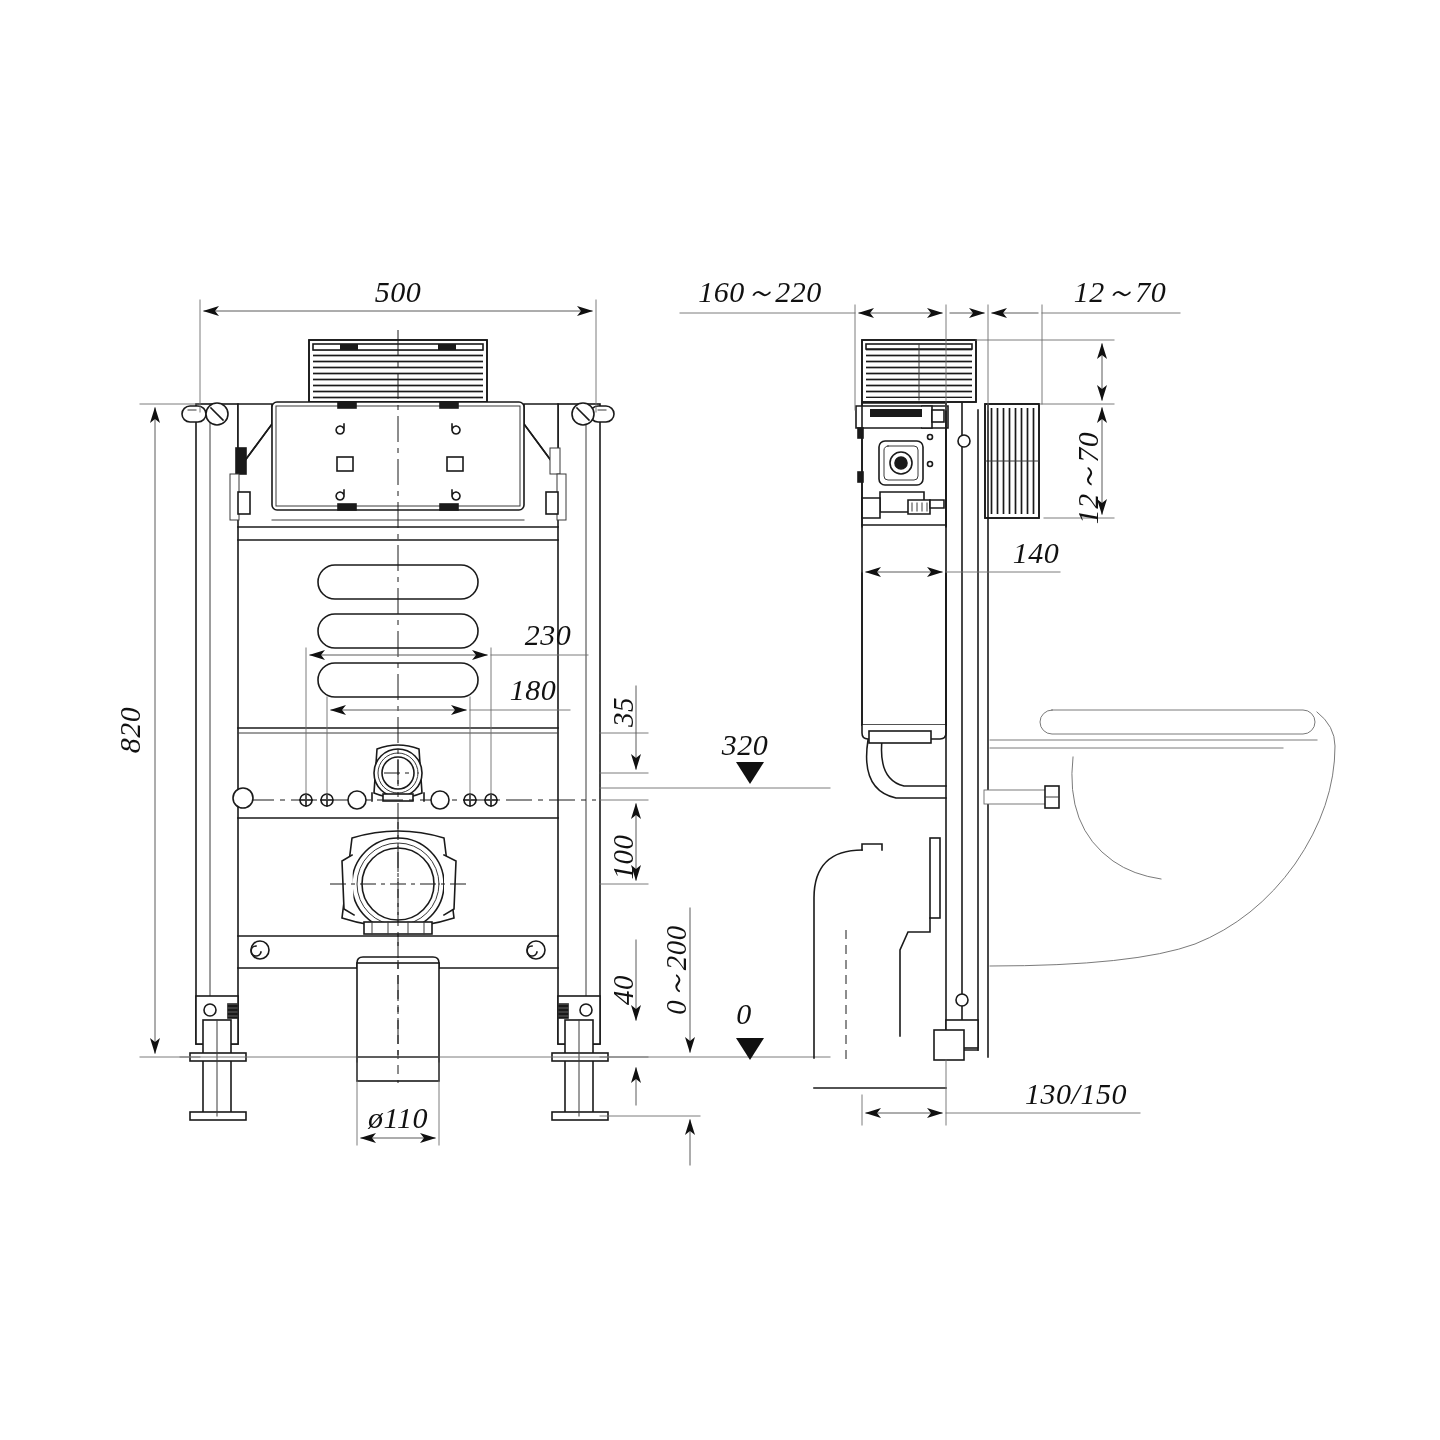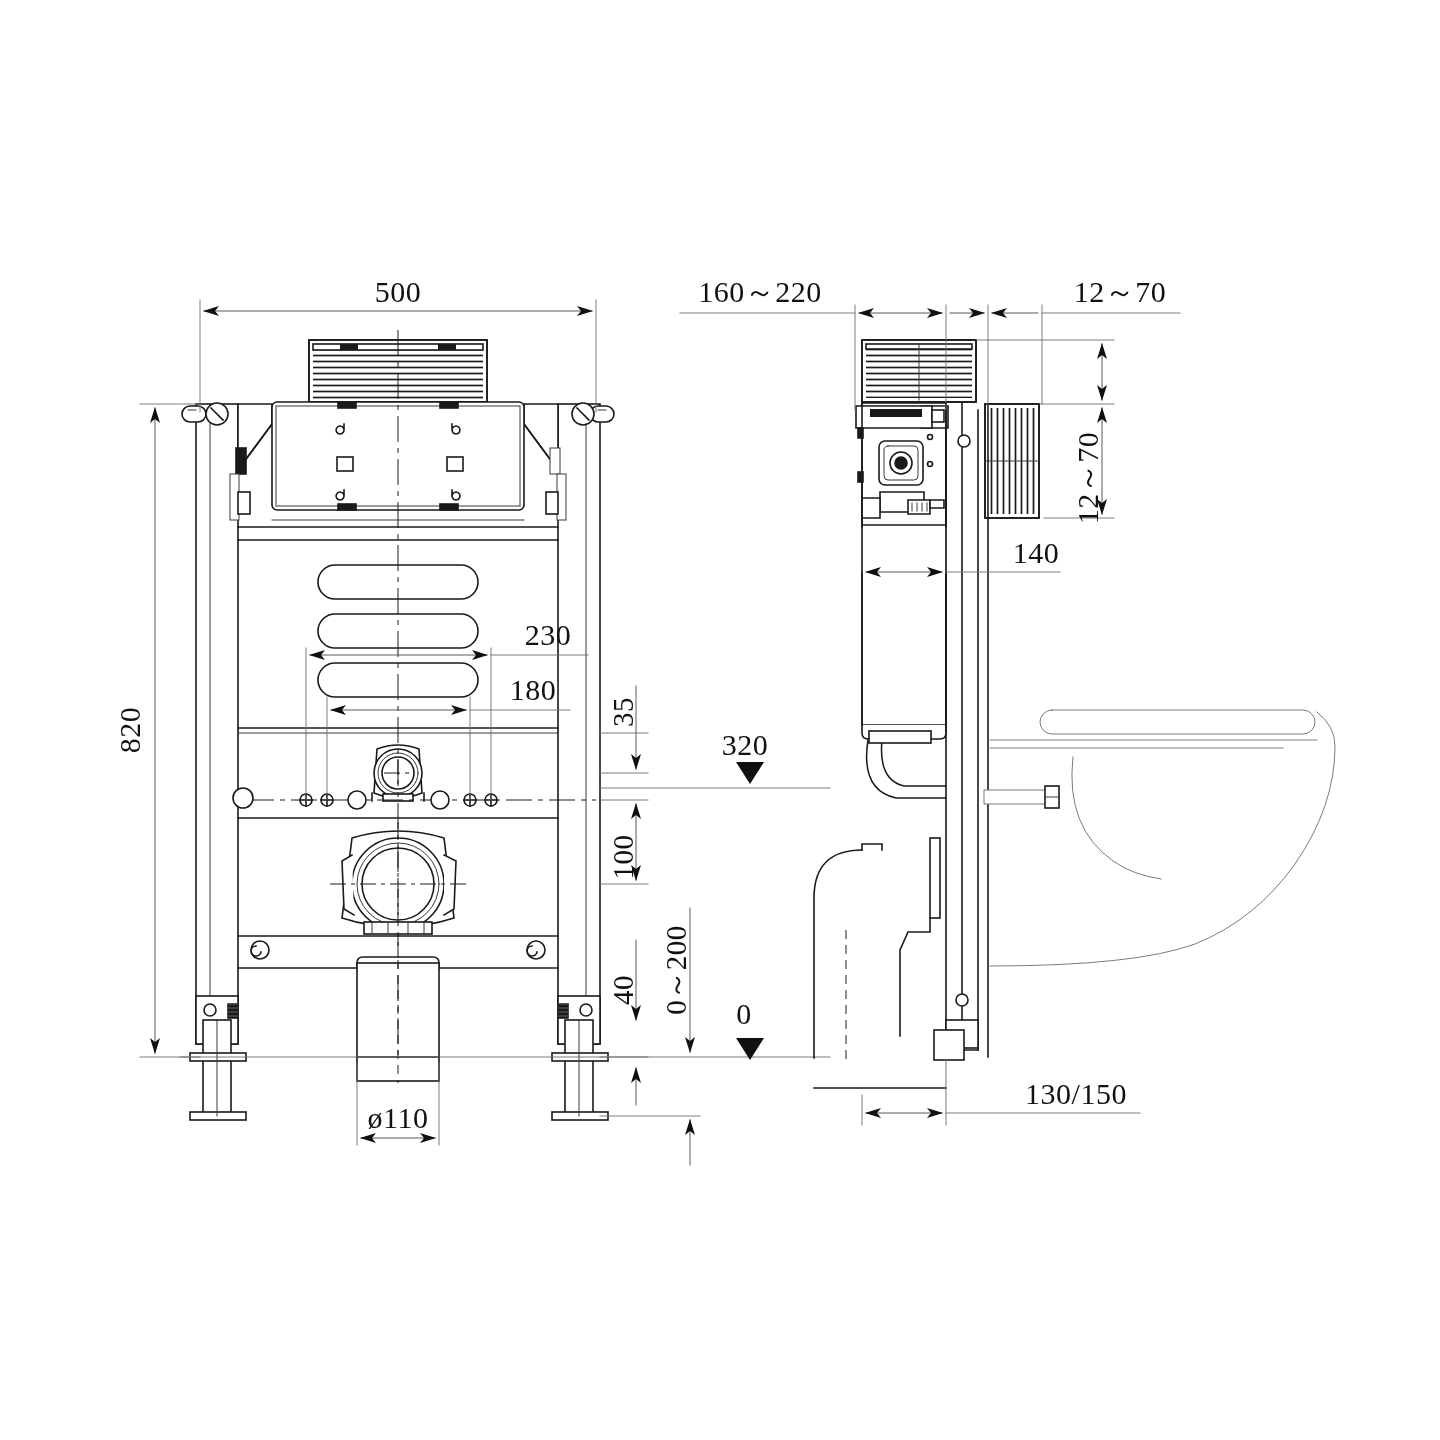--- a/index.html
+++ b/index.html
@@ -12,20 +12,21 @@
     width: 1440px;
     height: 1440px;
     overflow: hidden;
     font-family: "Liberation Serif", "DejaVu Serif", serif;
   }
   #drawing-root {
     position: relative;
     width: 1440px;
     height: 1024px;
     background: #f97316;
+    font-style: italic;
   }
   svg#tech-drawing {
     display: block;
     width: 1440px;
     height: 1440px;
   }
   .ln   { stroke: #1a1a1a; stroke-width: 1.6; fill: none; stroke-linecap: square; }
   .ln-t { stroke: #3a3a3a; stroke-width: 1.0; fill: none; stroke-linecap: square; }
   .ln-vt{ stroke: #6b6b6b; stroke-width: 0.9; fill: none; stroke-linecap: square; }
   .dim  { stroke: #5a5a5a; stroke-width: 1.0; fill: none; stroke-linecap: square; }

